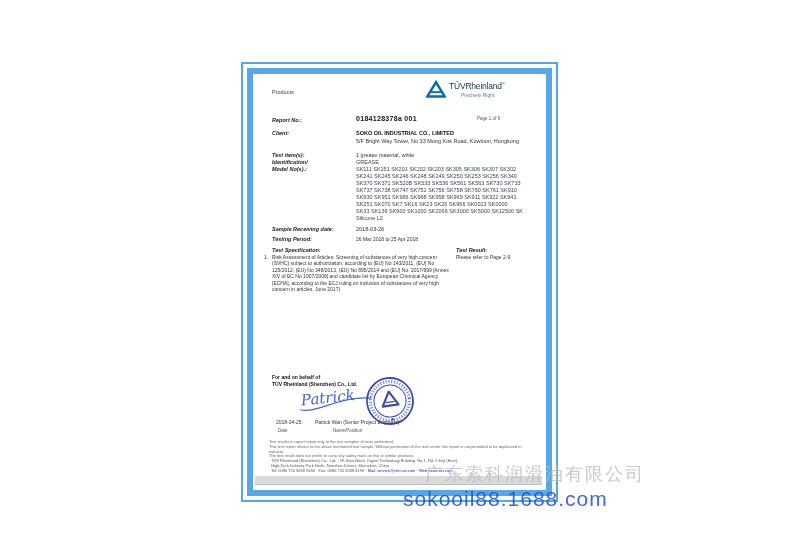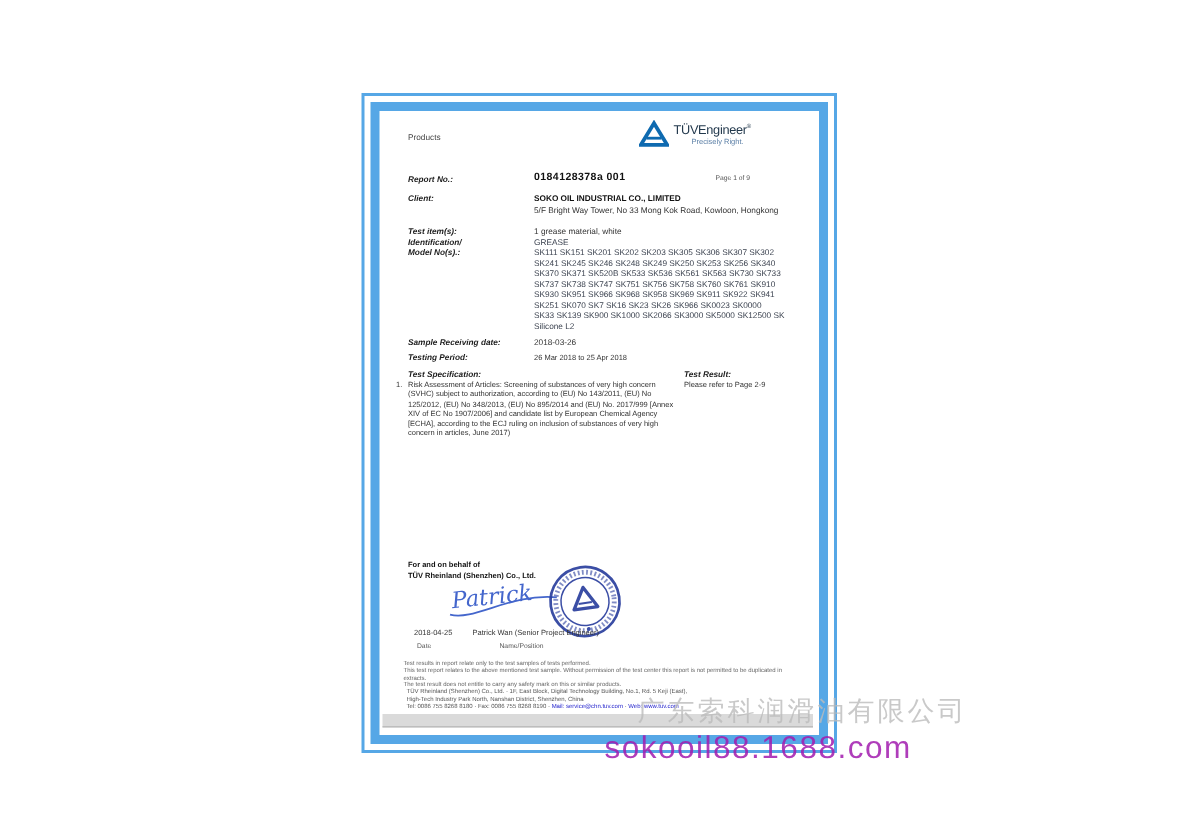--- a/index.html
+++ b/index.html
@@ -52,42 +52,42 @@
   .address{left:18px;top:384px;width:262px;font-size:4px;line-height:5px;color:#555;}
   .blue-link{color:#2222cc;}
   .bottom-shadow{left:2px;top:402px;width:287px;height:8px;background:#dadada;border-bottom:1px solid #bdbdbd;}
   
   .wm-cn{
     position:absolute;left:385px;top:462px;font-size:18px;letter-spacing:2px;
     color:#bcbcbc;opacity:.8;z-index:20;white-space:nowrap;margin-left:40px;
   }
   .wm-url{
     position:absolute;left:403px;top:487px;font-size:21px;letter-spacing:1px;
-    color:#a21caf;opacity:.85;z-index:20;white-space:nowrap;
+    color:#1d4ed8;opacity:.85;z-index:20;white-space:nowrap;
   }
 </style>
 </head>
 <body>
 
 <div>
 
   <div class="cert-frame">
     <div class="page">
 
       <div class="abs products">Products</div>
 
       <div class="abs logo">
         <span>
           <svg width="20" height="18" viewBox="0 0 32 28">
             <path d="M16 3 L30 26 L2 26 Z" fill="none" stroke="#0e6ab0" stroke-width="4" stroke-linejoin="miter"></path>
             <path d="M8 19 H24" stroke="#0e6ab0" stroke-width="3"></path>
           </svg>
         </span>
         <span class="logo-text">
-          <span class="brand"><b>TÜV</b><span>Engineer</span><span class="reg">®</span></span>
+          <span class="brand"><b>TÜV</b><span>Rheinland</span><span class="reg">®</span></span>
           <div class="tagline">Precisely Right.</div>
         </span>
       </div>
 
       <div class="abs page-ind">Page 1 of 9</div>
 
       <div class="abs lbl lbl-col" style="top:43px">Report No.:</div>
       <div class="abs report-no val-col" style="top:41px">0184128378a 001</div>
 
       <div class="abs lbl lbl-col" style="top:56px">Client:</div>

